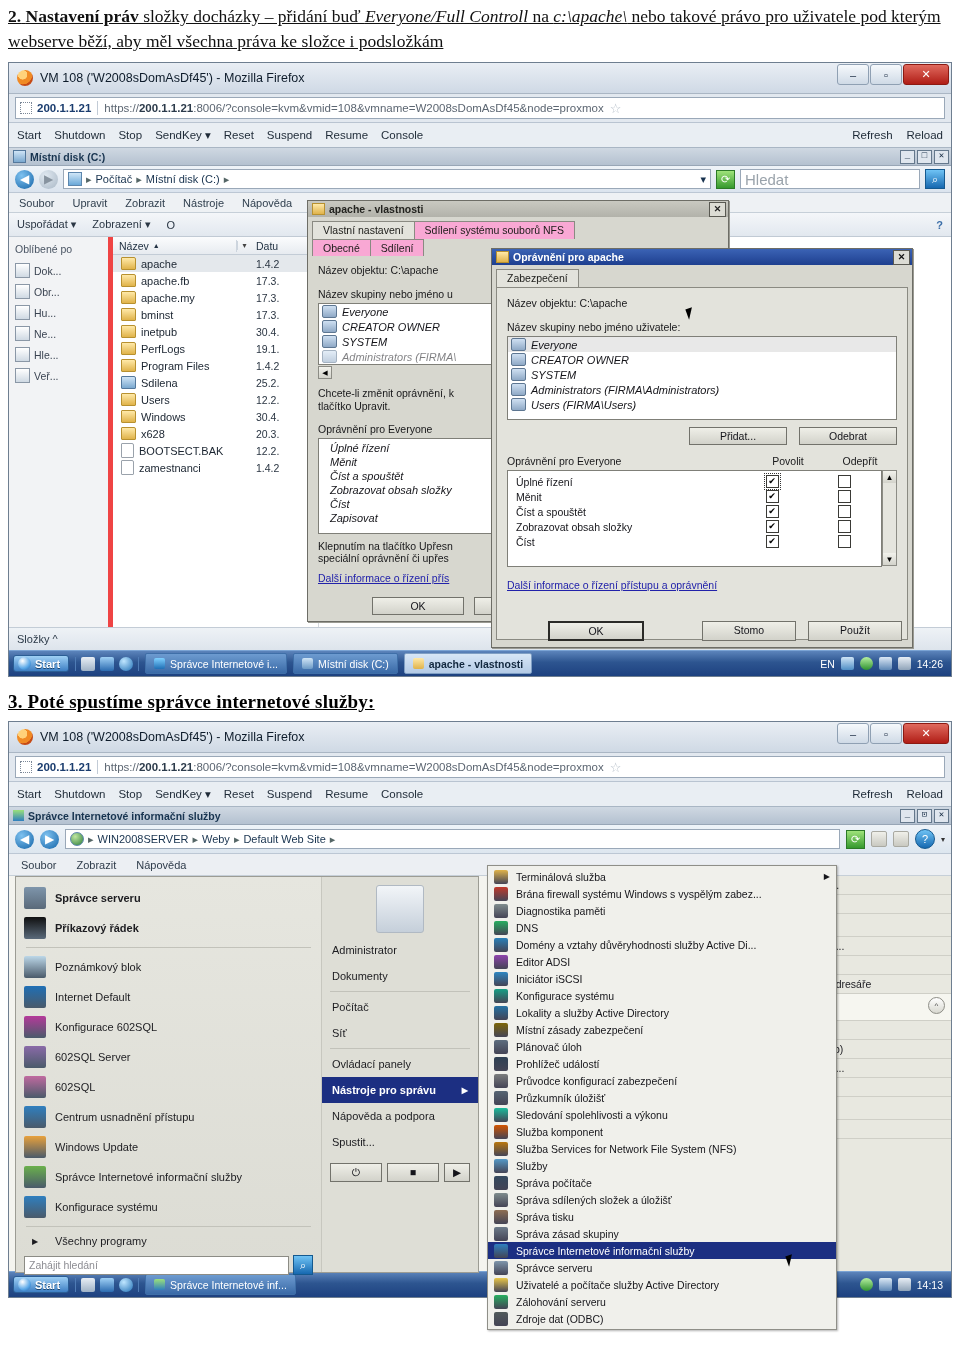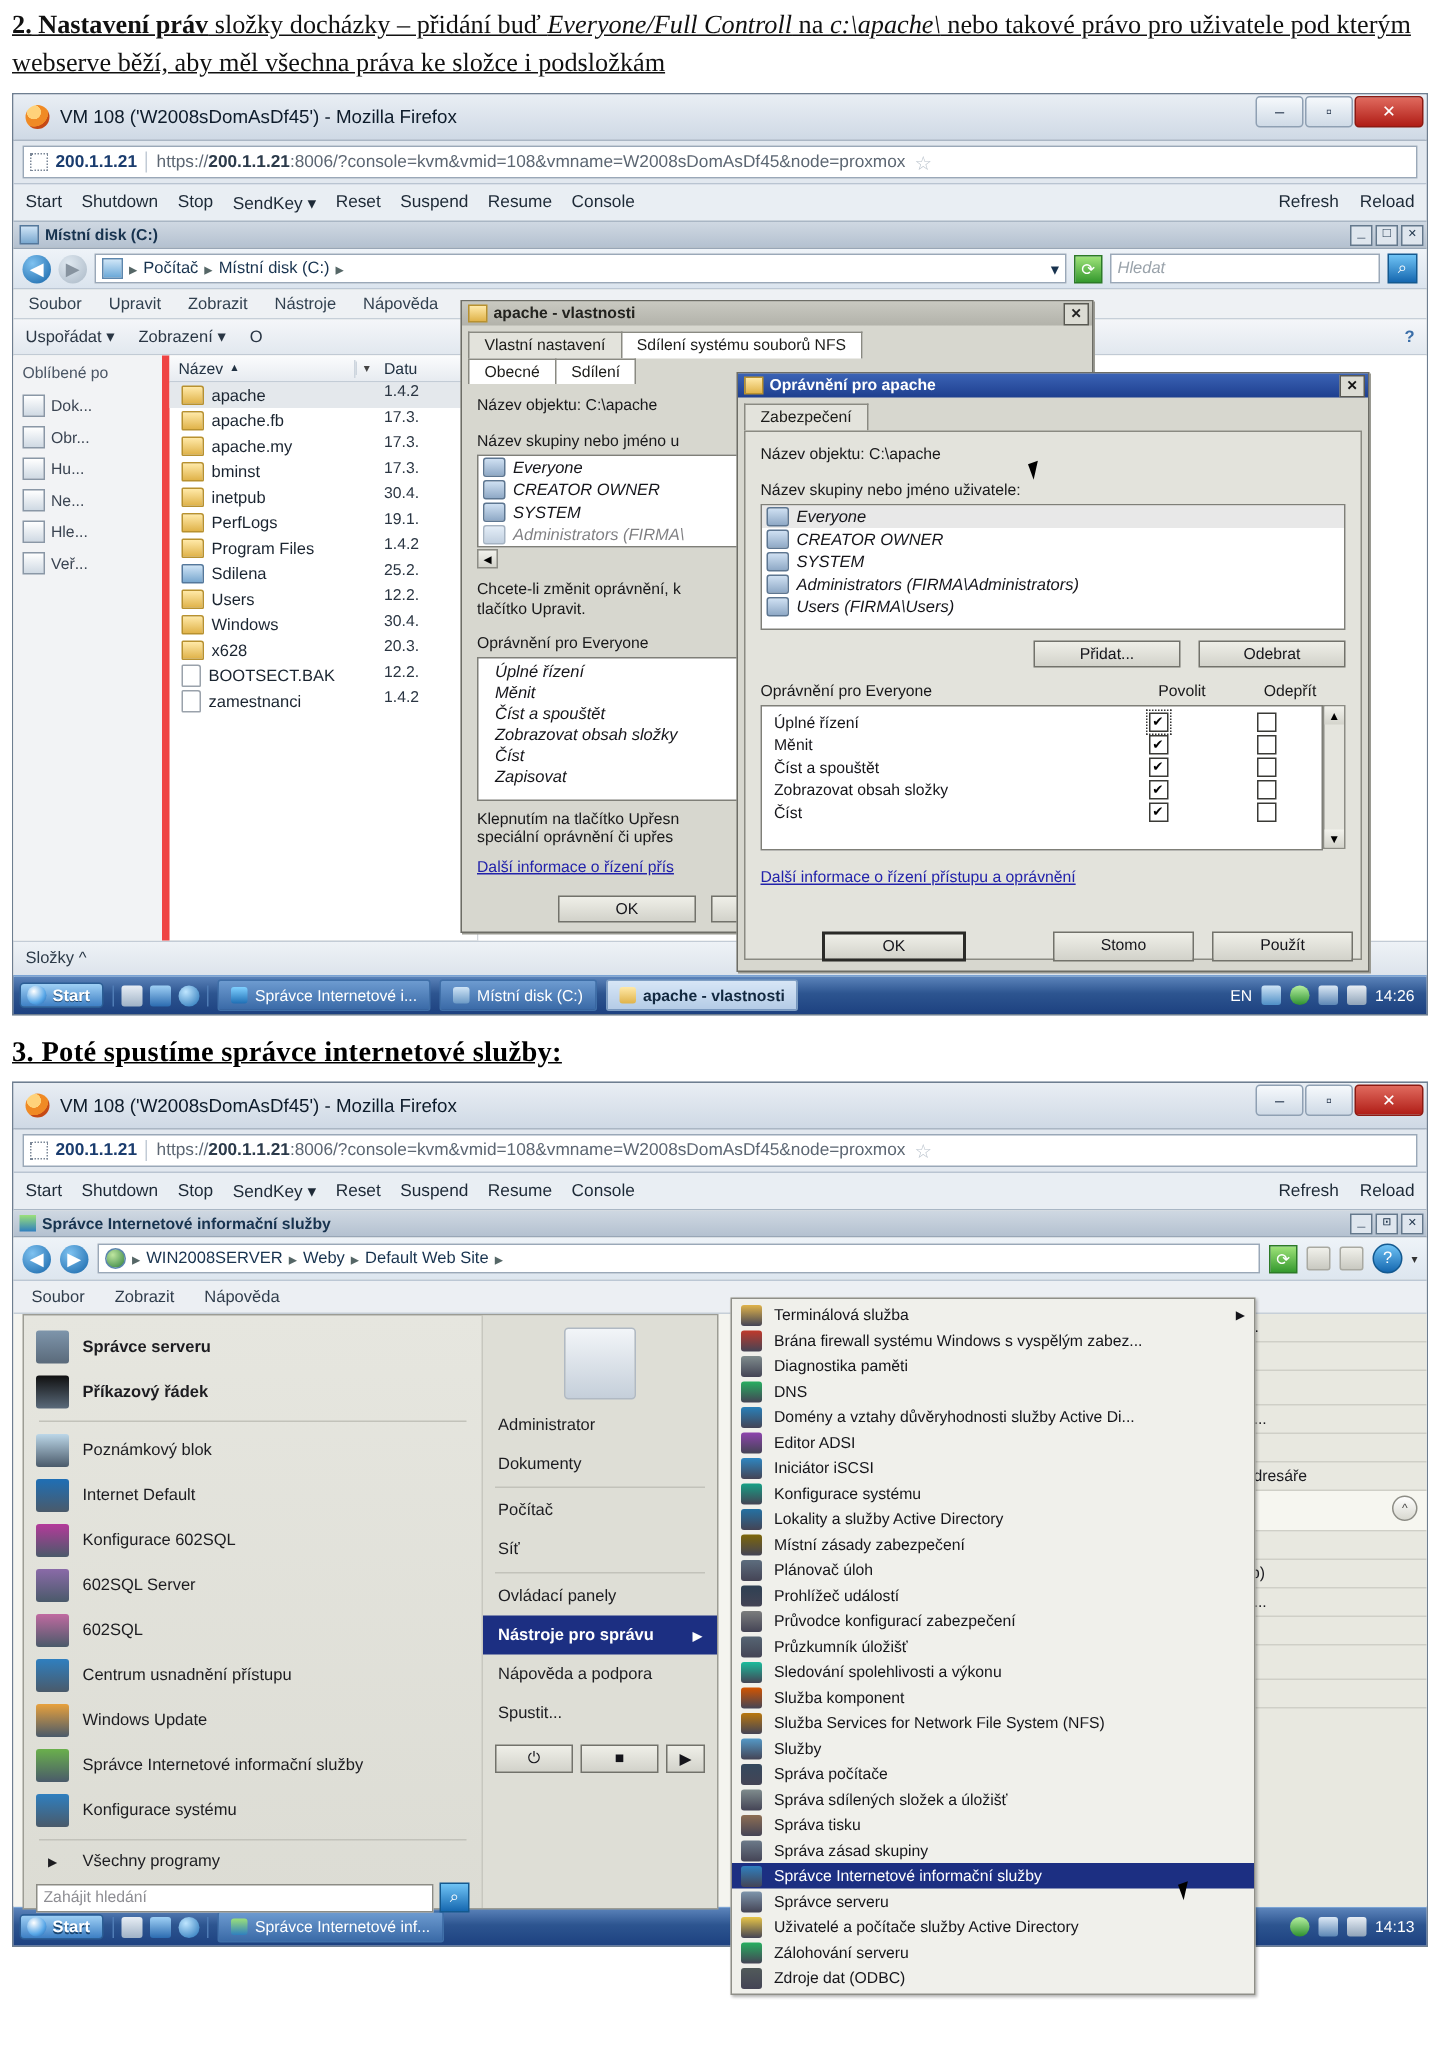--- a/index.html
+++ b/index.html
@@ -53,62 +53,62 @@
   .exp-nav{height:26px;background:linear-gradient(#eef3f8,#dbe4ee);display:flex;align-items:center;padding:0 6px;gap:5px;border-bottom:1px solid #bcc7d4;}
   .circ{width:19px;height:19px;border-radius:50%;display:flex;align-items:center;justify-content:center;
         font-size:12px;color:#fff;flex:0 0 auto;}
   .circ.back{background:radial-gradient(circle at 35% 30%,#7fc2f0,#1464a8);}
   .circ.fwd{background:radial-gradient(circle at 35% 30%,#dfe8f0,#aab8c6);color:#87939f;}
   .crumb{flex:1;height:18px;background:#fff;border:1px solid #9aa8b8;display:flex;align-items:center;
          font-size:11px;padding:0 4px;gap:4px;color:#17324e;overflow:hidden;white-space:nowrap;}
   .crumb .ci{width:12px;height:12px;background:linear-gradient(#cfe6f7,#6aa8d8);border:1px solid #5c86ad;flex:0 0 auto;}
   .crumb .ar{color:#566}
   .searchbox{width:170px;height:18px;background:#fff;border:1px solid #9aa8b8;display:flex;align-items:center;
-             font-size:11px;color:#9aa3ab;padding:0 4px;font-style:italic;}
+             font-size:15px;color:#9aa3ab;padding:0 4px;}
   .greenbtn{width:17px;height:17px;background:linear-gradient(#9fe37a,#35992e);border:1px solid #2c7a27;
             color:#fff;font-size:11px;display:flex;align-items:center;justify-content:center;flex:0 0 auto;}
   .bluebtn{width:18px;height:18px;background:linear-gradient(#6fc3f5,#1668b0);border:1px solid #14598f;
            color:#fff;font-size:11px;display:flex;align-items:center;justify-content:center;flex:0 0 auto;}
   .exp-menu{height:19px;background:#eef1f4;display:flex;align-items:center;gap:18px;padding:0 10px;
             font-size:11px;color:#31404f;border-bottom:1px solid #c6cfd8;}
   .exp-cmd{height:23px;background:linear-gradient(#f4f6f9,#e2e8ef);display:flex;align-items:center;gap:16px;
            padding:0 8px;font-size:11px;color:#2a3644;border-bottom:1px solid #c1cad4;}
   .exp-body{display:flex;height:390px;background:#fff;}
   .exp-left{width:95px;background:#f2f3f5;border-right:5px solid #ef4444;font-size:10.5px;color:#3b4452;padding:4px 2px;}
   .exp-left .fav{padding:2px 4px 5px 4px;color:#4a5564;}
   .exp-left .li{display:flex;align-items:center;gap:4px;padding:3px 4px;}
   .exp-left .li i{width:13px;height:13px;display:inline-block;flex:0 0 auto;border:1px solid #8a97a6;
       background:linear-gradient(#fff,#cfd9e3);}
   .exp-list{width:205px;border-right:1px solid #d4d8dd;}
   .lhead{display:flex;height:17px;background:linear-gradient(#fbfcfd,#e7ebf0);border-bottom:1px solid #c3ccd6;
          font-size:10.5px;color:#223243;align-items:center;}
   .lhead .c1{flex:1;padding-left:6px;border-right:1px solid #cdd5de;display:flex;align-items:center;gap:4px;}
   .lhead .c2{width:62px;padding-left:5px;}
   .lhead .drop{width:13px;border-left:1px solid #cdd5de;text-align:center;font-size:8px;color:#444;}
-  .lrow{display:flex;height:17px;font-size:11px;color:#1a2430;}
+  .lrow{display:flex;height:17px;align-items:center;font-size:11px;color:#1a2430;}
   .lrow.sel{background:#e4e8ec;}
   .lrow .nm{flex:1;display:flex;align-items:center;gap:5px;padding-left:8px;}
   .lrow .dt{width:62px;font-size:10.5px;color:#2a3542;}
   .fico{width:13px;height:11px;flex:0 0 auto;background:linear-gradient(#ffe9a8,#e0b34a);
         border:1px solid #b8912f;border-radius:1px 2px 1px 1px;}
   .fico.file{background:#fff;border:1px solid #9aa2ab;height:13px;width:11px;}
   .fico.share{background:linear-gradient(#cfe4f6,#7aa8cf);border-color:#54789c;}
   .exp-status{height:22px;background:linear-gradient(#eef2f6,#dde4ec);border-top:1px solid #c3ccd6;
       display:flex;align-items:center;padding:0 8px;font-size:11px;color:#2c3a48;}
 
   
   .dlg{position:absolute;background:#d7d7cf;border:1px solid #6d6d66;box-shadow:1px 1px 0 #9a9a92;}
   .dlg-tb{height:16px;background:linear-gradient(#c9c9c1,#b2b2aa);display:flex;align-items:center;
           padding:0 2px 0 4px;font-size:10.5px;font-weight:bold;color:#23231f;}
   .dlg-tb.blue{background:linear-gradient(#3b63b5,#1e3f8f);color:#fff;}
   .dlg-tb .x{margin-left:auto;width:15px;height:13px;border:1px solid #595952;background:#dcdcd4;
              font-size:9px;display:flex;align-items:center;justify-content:center;color:#222;font-weight:bold;}
   .dlg-tb .ico{width:11px;height:10px;margin-right:4px;background:linear-gradient(#ffe9a8,#e0b34a);border:1px solid #b8912f;}
   .tabs{display:flex;font-size:10.5px;padding:4px 4px 0 4px;gap:0;}
-  .tab{background:#ffffff;border:1px solid #8a8a82;border-bottom:none;padding:2px 10px;margin-right:-1px;color:#1b1b18;}
+  .tab{background:#f9a8d4;border:1px solid #8a8a82;border-bottom:none;padding:2px 10px;margin-right:-1px;color:#1b1b18;}
   .tab.act{background:#e3e3dc;padding-bottom:3px;}
   .dtxt{font-size:10.5px;color:#18181a;}
   .lbox{background:#fff;border:1px solid #7f7f78;box-shadow:1px 1px 0 #fff inset;}
   .lbox .it{display:flex;align-items:center;gap:5px;font-size:11px;padding:1px 3px;color:#15151a;}
   .lbox .it.sel{background:#e8e8e8;}
   .uico{width:13px;height:11px;flex:0 0 auto;
       background:linear-gradient(#cfe0f2,#8fa9c6);border:1px solid #5d7691;border-radius:2px;}
   .btn{background:linear-gradient(#efefe8,#d2d2ca);border:1px solid #72726b;font-size:10.5px;
        padding:2px 0;text-align:center;color:#14141a;}
   .btn.def{border:2px solid #2b2b28;}

